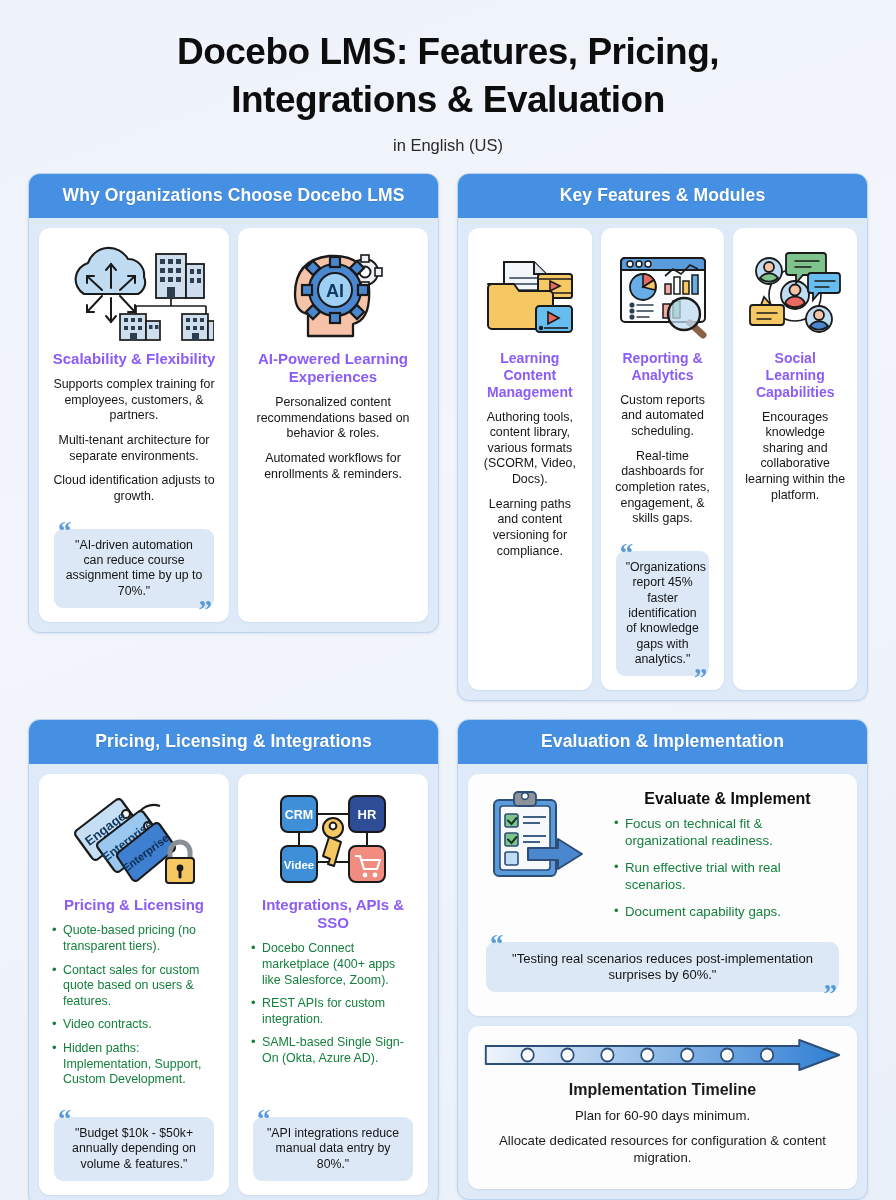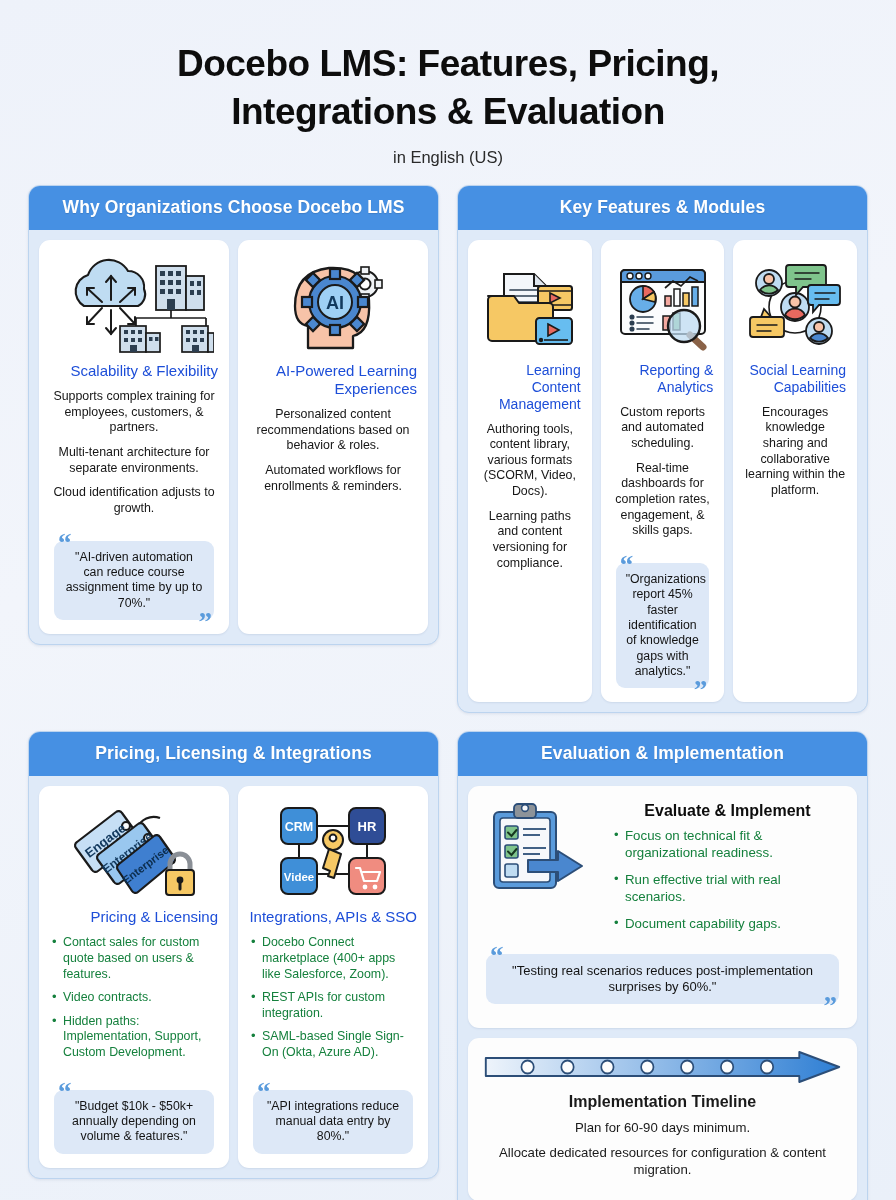--- a/index.html
+++ b/index.html
@@ -12,21 +12,21 @@
     position: relative;
   }
   .page {
     width: 896px; height: 1200px;
     background: linear-gradient(160deg, #eef2fa 0%, #f2f5fb 40%, #eaf0f9 100%);
     padding: 0 28px;
     display: flex; flex-direction: column;
   }
 
   
-  .header { padding-top: 40px; text-align: center; }
+  .header { padding-top: 28px; text-align: center; }
   .title {
     font-size: 37px; font-weight: bold; line-height: 1.3;
     letter-spacing: -0.5px; color: #0d0d0d;
     max-width: 640px; margin: 0 auto;
   }
   .subtitle { margin-top: 12px; font-size: 16.5px; color: #2a2a2a; }
 
   
   .grid {
     margin-top: 18px;
@@ -71,22 +71,22 @@
     display: flex; flex-direction: column;
     box-shadow: 0 1px 2px rgba(40,70,120,0.10);
     min-width: 0;
   }
   .card-icon {
     height: 108px;
     display: flex; align-items: center; justify-content: center;
     margin-bottom: 4px;
   }
   .card-title {
-    font-size: 15px; font-weight: normal; text-align: right;
-    line-height: 1.2; margin-bottom: 9px; color: #1d4ed8;
+    font-size: 15px; font-weight: bold; text-align: center;
+    line-height: 1.2; margin-bottom: 9px; color: #8b5cf6;
   }
   .card-title.sm { font-size: 14px; }
   .card-p {
     font-size: 12.4px; line-height: 1.26; margin-bottom: 9px; color: #161616; text-align: center;
   }
   .card-p.center { text-align: center; }
   ul.bullets { list-style: none; margin-bottom: 6px; }
   ul.bullets li {
     font-size: 12.4px; line-height: 1.26; margin-bottom: 8px;
     padding-left: 13px; position: relative; color: #15803d;
@@ -423,20 +423,21 @@
               </g>
               <text x="84" y="70" font-family="Liberation Sans, sans-serif" font-size="11" font-weight="bold" fill="#0c2d4d" text-anchor="middle" transform="rotate(-37 84 70)">Enterprise</text>
               <path d="M106 74 v-8 a10 10 0 0 1 20 0 v8" fill="none" stroke="#8a8f96" stroke-width="5"></path>
               <rect x="102" y="72" width="28" height="25" rx="3" fill="#f6c864" stroke="#1a1a1a" stroke-width="2"></rect>
               <circle cx="116" cy="82" r="3.4" fill="#1a1a1a"></circle>
               <path d="M116 84 l0 7" stroke="#1a1a1a" stroke-width="3" stroke-linecap="round"></path>
             </svg>
           </div>
           <div class="card-title">Pricing &amp; Licensing</div>
           <ul class="bullets">
+            <li>Quote-based pricing (no transparent tiers).</li>
             <li>Contact sales for custom quote based on users &amp; features.</li>
             <li>Video contracts.</li>
             <li>Hidden paths: Implementation, Support, Custom Development.</li>
           </ul>
           <div class="spacer"></div>
           <div class="quote">
             <span class="qmark open">“</span>
             <div class="quote-box">"Budget $10k - $50k+ annually depending on volume &amp; features."</div>
 
           </div>

